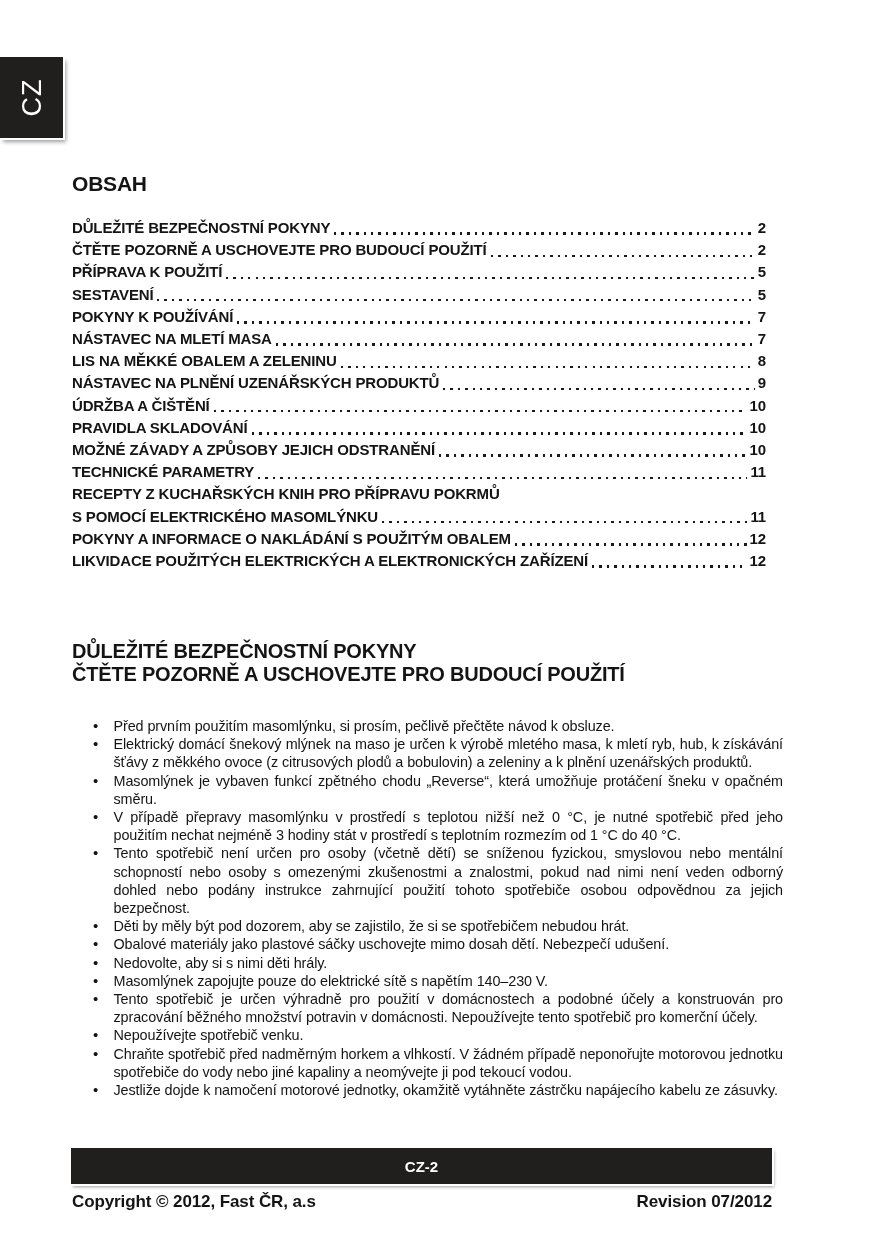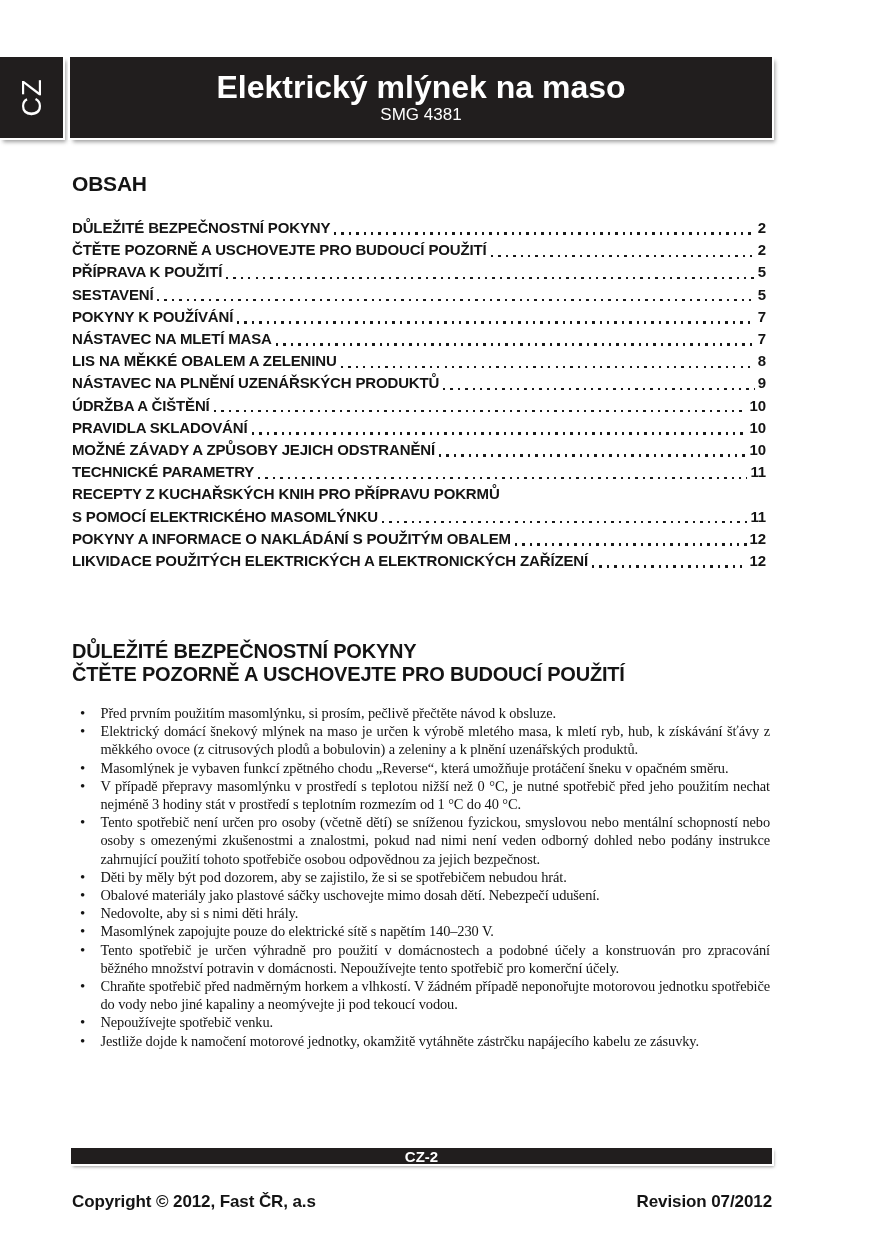--- a/index.html
+++ b/index.html
@@ -43,55 +43,51 @@
     background-image:repeating-linear-gradient(to right,#1a1a1a 0 2.3px,transparent 2.3px 7.4px);
   }
   .toc-page { white-space:nowrap; }
   
   .section-heading {
     position:absolute; left:72px; top:640px; width:694px;
     font-size:20px; font-weight:700; line-height:23px; letter-spacing:-0.2px;
   }
   .bullet-list {
     position:absolute; left:72px; top:700px; width:694px;
-    margin:4px; padding:0; list-style:none;
-    font-size:14.4px; line-height:18.2px; letter-spacing:-0.1px;font-family:Liberation Serif, serif;
+    margin:17px; padding:0; list-style:none;
+    font-size:14.4px; line-height:18.2px; letter-spacing:-0.1px;
   }
   .bullet-list li {
     position:relative; padding-left:24.5px; text-align:justify;
   }
   .bullet-list li::before {
     content:"\2022"; position:absolute; left:4px; top:0; font-size:15px;
   }
   
   .footer-bar {
-    position:absolute; left:71px; top:1148px; width:701px; height:16px;
+    position:absolute; left:71px; top:1148px; width:701px; height:36px;
     background:#211e1e; box-shadow:0 0 0 2px #fff, 2px 3px 3px rgba(0,0,0,.38);
     display:flex; align-items:center; justify-content:center;
     color:#fff; font-size:15px; font-weight:700;
   }
   .footer-meta {
     position:absolute; left:72px; top:1192px; width:700px;
     display:flex; justify-content:space-between;
     font-size:17px; font-weight:700; letter-spacing:-0.1px;
   }
 </style>
 </head>
 <body>
 
 <div class="page">
 
   <div class="cz-tab">
     <span>CZ</span>
   </div>
 
-  <div class="header-box">
-    <div class="header-title">Elektrický mlýnek na maso</div>
-    <div class="header-model">SMG 4381</div>
-  </div>
 
   <div class="obsah-heading">OBSAH</div>
 
   <div class="toc">
 
       <div class="toc-entry">
 
         <div class="toc-line">
           <span class="toc-label">DŮLEŽITÉ BEZPEČNOSTNÍ POKYNY</span>
           <span class="toc-dots"></span>
@@ -247,23 +243,23 @@
       <li>Děti by měly být pod dozorem, aby se zajistilo, že si se spotřebičem nebudou hrát.</li>
 
       <li>Obalové materiály jako plastové sáčky uschovejte mimo dosah dětí. Nebezpečí udušení.</li>
 
       <li>Nedovolte, aby si s nimi děti hrály.</li>
 
       <li>Masomlýnek zapojujte pouze do elektrické sítě s napětím 140–230 V.</li>
 
       <li>Tento spotřebič je určen výhradně pro použití v domácnostech a podobné účely a konstruován pro zpracování běžného množství potravin v domácnosti. Nepoužívejte tento spotřebič pro komerční účely.</li>
 
+      <li>Nepoužívejte spotřebič venku.</li>
+
       <li>Chraňte spotřebič před nadměrným horkem a vlhkostí. V žádném případě neponořujte motorovou jednotku spotřebiče do vody nebo jiné kapaliny a neomývejte ji pod tekoucí vodou.</li>
-
-      <li>Nepoužívejte spotřebič venku.</li>
 
       <li>Jestliže dojde k namočení motorové jednotky, okamžitě vytáhněte zástrčku napájecího kabelu ze zásuvky.</li>
     </ul>
 
   <div class="footer-bar">
     <span>CZ-2</span>
   </div>
 
   <div class="footer-meta">
     <span>Copyright © 2012, Fast ČR, a.s</span>

